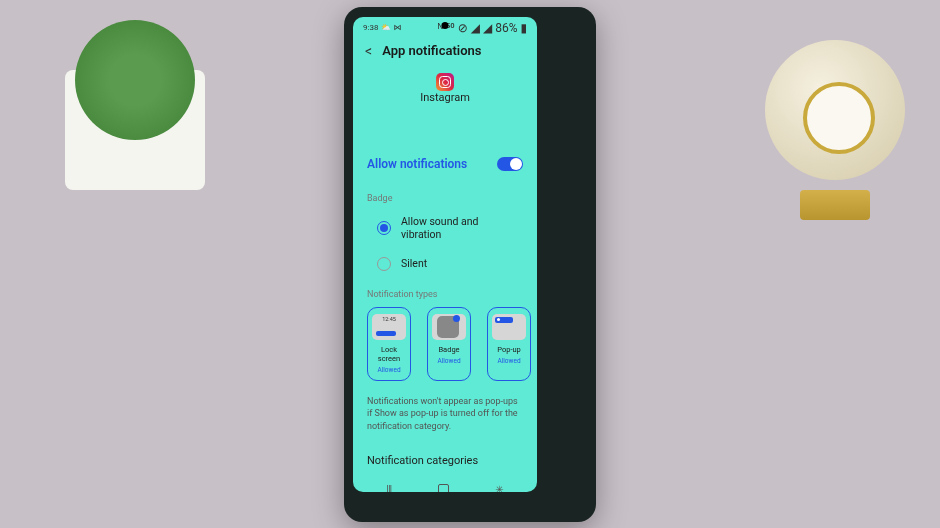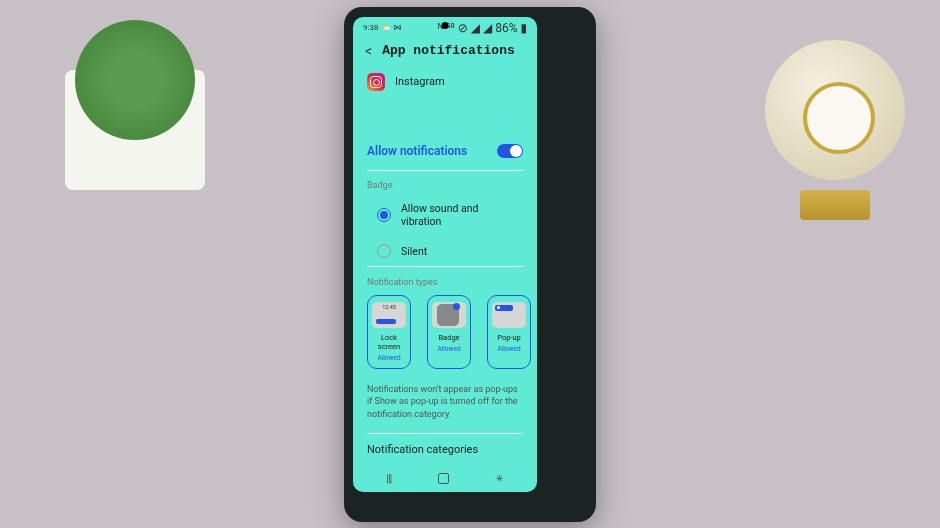--- a/index.html
+++ b/index.html
@@ -127,28 +127,27 @@
       gap: 10px;
     }
     .back-btn {
       font-size: 14px;
       color: #333;
     }
     .header-title {
       font-size: 13px;
       font-weight: 600;
       color: #1a1a1a;
-      font-family: Liberation Mono, monospace;
     }
     
     .app-row {
       display: flex;
       align-items: center;
       padding: 4px 14px 10px;
-      gap: 10px;
+      flex-direction: column;
     }
     .ig-icon {
       width: 18px;
       height: 18px;
       border-radius: 5px;
       background: linear-gradient(45deg, #f09433 0%, #e6683c 25%, #dc2743 50%, #cc2366 75%, #bc1888 100%);
       position: relative;
     }
     .ig-icon::after {
       content: "";

